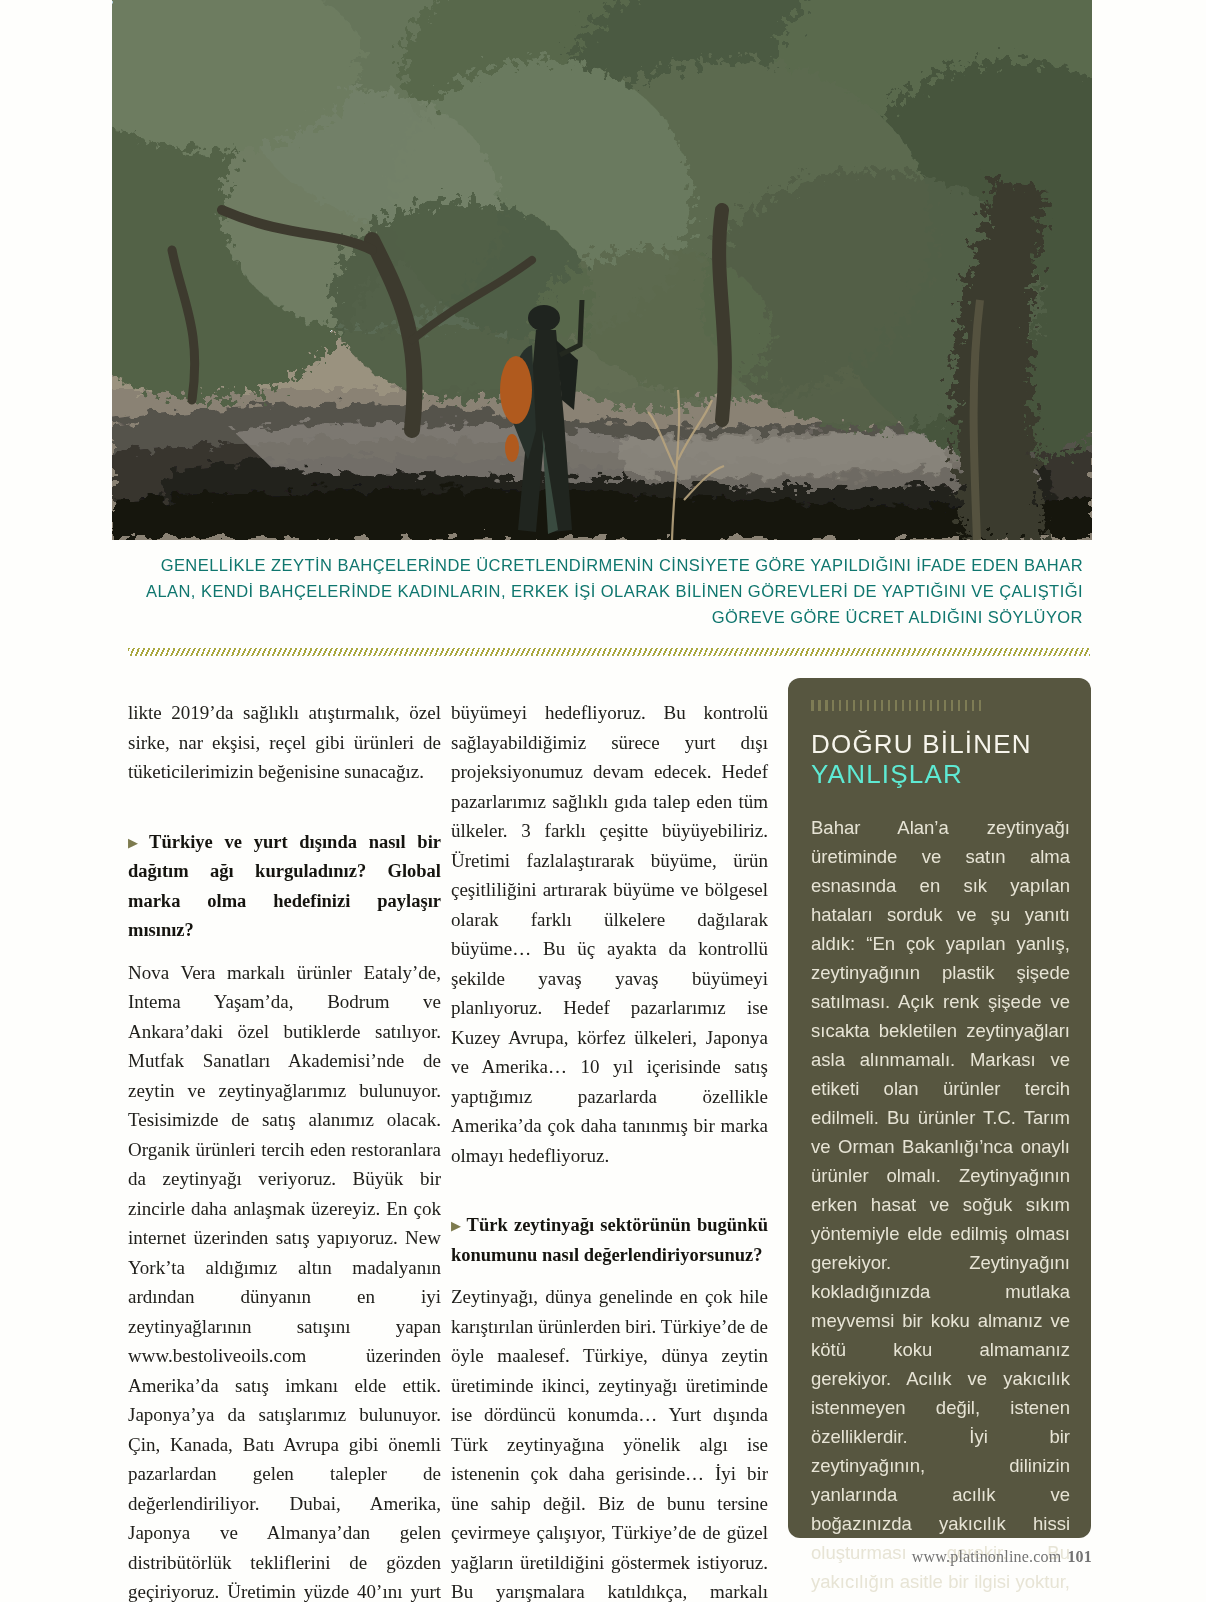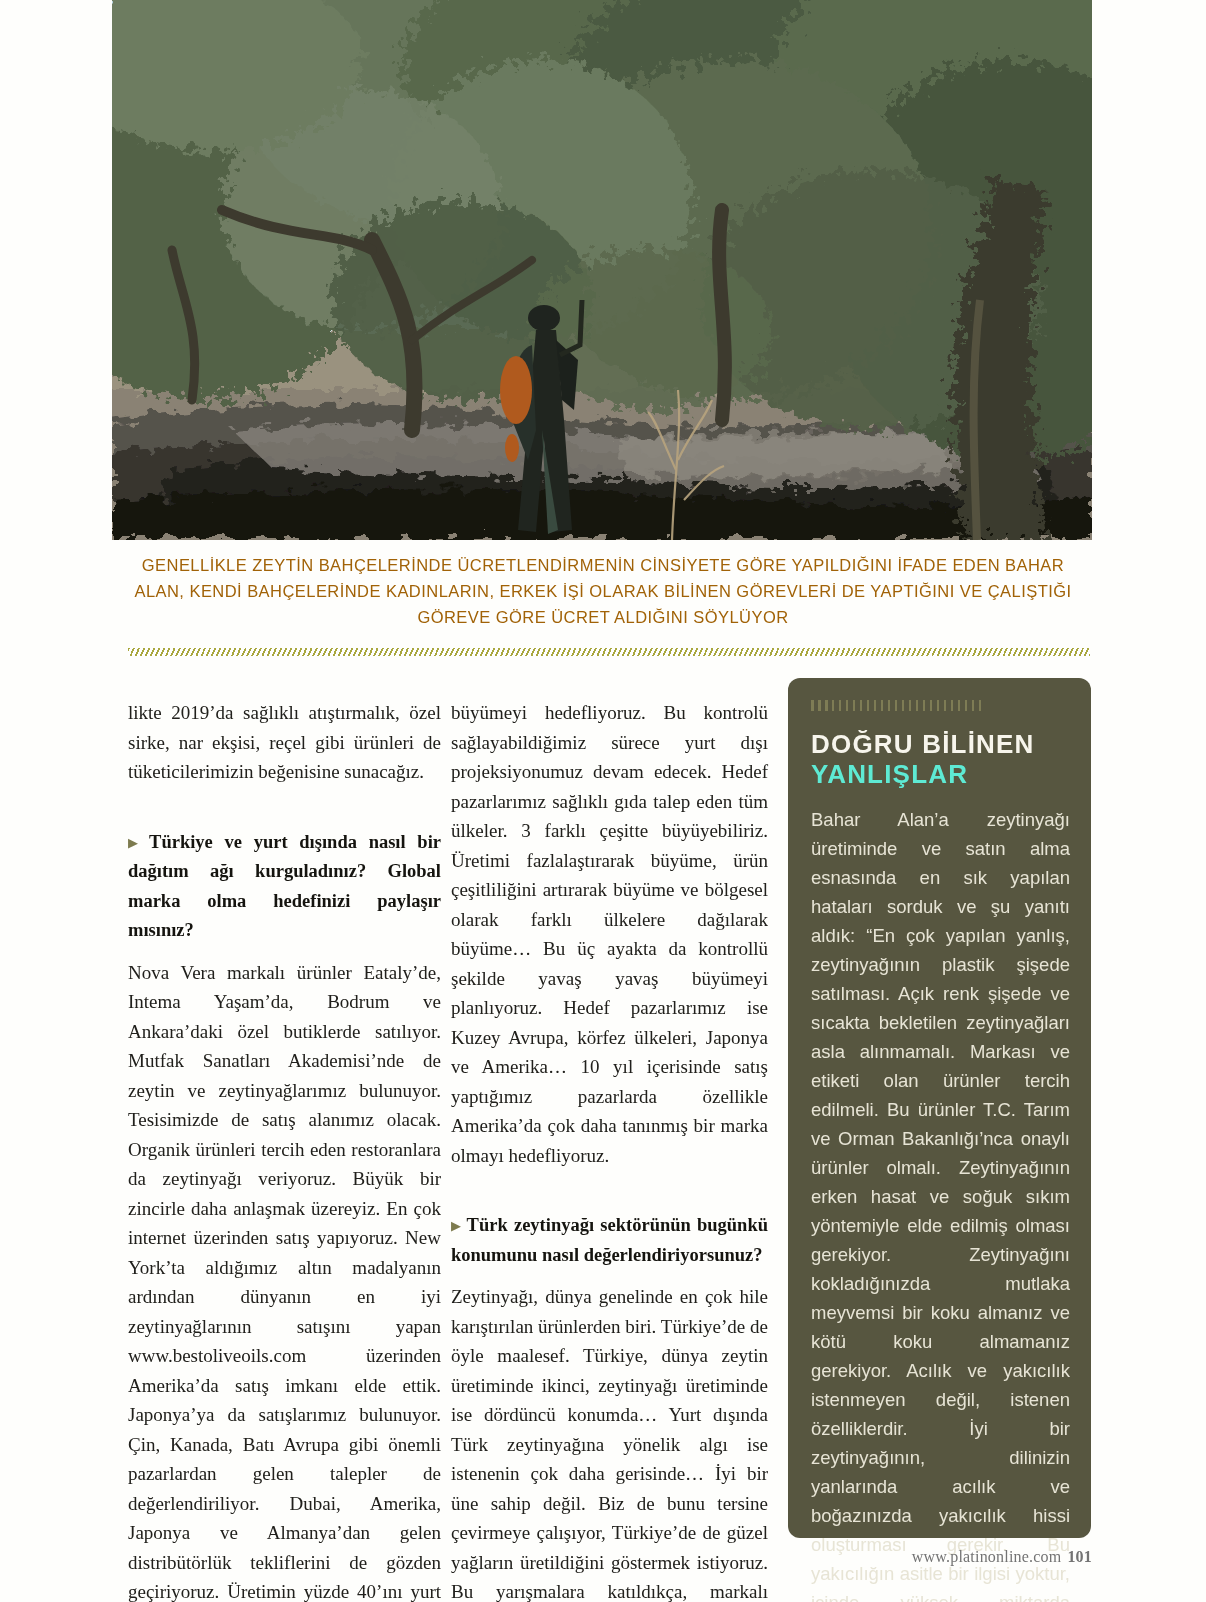--- a/index.html
+++ b/index.html
@@ -15,24 +15,24 @@
   
   .photo{
     position:absolute;left:112px;top:0;width:980px;height:540px;
     overflow:hidden;background:#5d6a4f;
   }
   .photo svg{display:block;width:100%;height:100%;}
 
   
   .caption{
     position:absolute;left:123px;top:552px;width:960px;
-    text-align:center;
+    text-align:right;
     font-family:"Liberation Sans", sans-serif;
     font-size:16.5px;line-height:26px;letter-spacing:.45px;
-    color:#a16207;font-weight:400;
+    color:#0f766e;font-weight:400;
   }
 
   
   .divider{
     position:absolute;left:128px;top:648px;width:962px;height:8px;
     background:repeating-linear-gradient(115deg,#a9a73e 0 1.8px,#ffffff 1.8px 4.6px);
   }
 
   
   .col{
@@ -58,22 +58,22 @@
     position:absolute;left:788px;top:678px;width:303px;height:860px;
     background:#575640;border-radius:12px;
     box-sizing:border-box;padding:20px 21px 20px 23px;
     font-family:"Liberation Sans", sans-serif;
   }
   .sidebar .ticks{
     width:172px;height:11px;margin:2px 0 18px 0;
     background:repeating-linear-gradient(90deg,#7e7c55 0 2.5px,transparent 2.5px 7px);
   }
   .sidebar .title{
-    font-weight:700;font-size:26px;line-height:30px;letter-spacing:1.2px;
-    margin-bottom:16px;
+    font-weight:400;font-size:26px;line-height:30px;letter-spacing:1.2px;
+    margin-bottom:24px;
   }
   .sidebar .title .t1{color:#f7f5ec;display:block;}
   .sidebar .title .t2{color:#5eead4;display:block;}
   .sidebar .body{
     color:#e7e4d5;font-size:18.5px;line-height:29px;
     text-align:justify;font-weight:400;
   }
 
   
   .footer{

